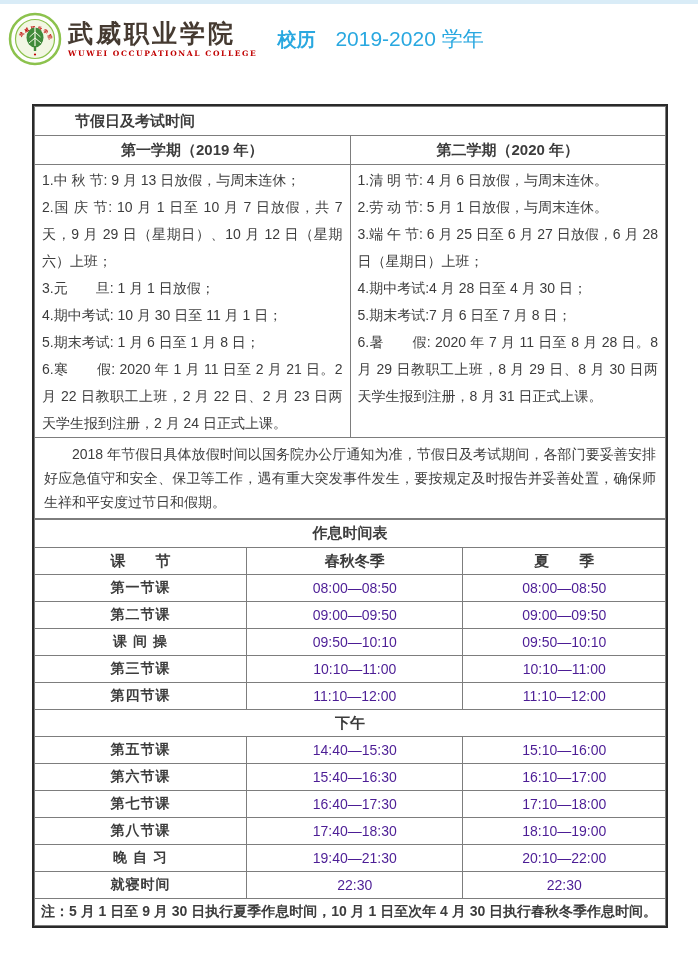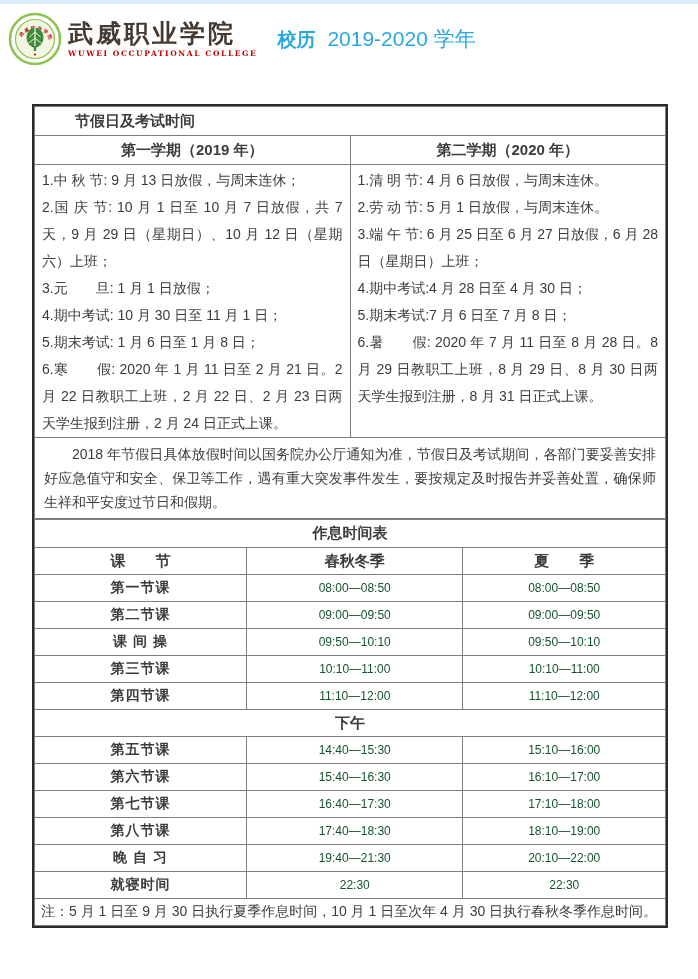--- a/index.html
+++ b/index.html
@@ -16,37 +16,37 @@
   .college-zh{
     font-family:"DejaVu Serif","Liberation Serif",serif;
     font-weight:900;font-size:25px;color:#453a31;letter-spacing:3px;line-height:26px;
   }
   .college-en{
     font-family:"DejaVu Serif","Liberation Serif",serif;
     font-size:7.5px;font-weight:700;color:#c00000;letter-spacing:1.6px;margin-top:2px;
   }
   .cal-title{margin-left:20px;display:flex;align-items:baseline;}
   .cal-title .zh{font-size:19px;font-weight:700;color:#29a8e0;}
-  .cal-title .yr{font-size:21px;font-weight:500;color:#29a8e0;margin-left:12px;}
+  .cal-title .yr{font-size:21px;font-weight:500;color:#29a8e0;margin-left:20px;}
   
   .doc{width:632px;margin:36px 0 0 32px;border:2px solid #2a2a2a;}
   table{width:100%;border-collapse:collapse;table-layout:fixed;}
   td{border:1px solid #7d7d7d;font-size:14px;color:#3c3c3c;padding:0;}
   .t-title{height:28px;text-align:left;font-weight:700;font-size:15px;padding-left:40px;}
   .sem-h{height:28px;text-align:center;font-weight:700;font-size:15px;}
   .sem-c{height:225px;vertical-align:top;padding:2px 7px 0 7px;}
   .sem-c .line{line-height:27px;font-size:14px;text-align:justify;}
   .h-note{height:72px;padding:4px 9px;line-height:24px;text-indent:2em;vertical-align:top;text-align:justify;}
   
   .s-title{height:27px;text-align:center;font-weight:700;font-size:15px;}
   .s-head td{height:26px;text-align:center;font-weight:700;font-size:15px;}
   .sec{height:26px;text-align:center;font-weight:700;font-size:15px;}
   .p{height:26px;text-align:center;font-weight:700;font-size:14px;letter-spacing:1px;}
-  .t{height:26px;text-align:center;font-weight:400;font-size:12px;color:#14532d;}
-  .s-note{height:26px;padding:0 6px;font-weight:400;font-size:14px;text-align:left;}
+  .t{height:26px;text-align:center;font-weight:400;font-size:14px;color:#4c1d95;}
+  .s-note{height:26px;padding:0 6px;font-weight:700;font-size:14px;text-align:left;}
 </style>
 </head>
 <body>
 
 <div class="top-strip"></div>
 
 <div class="header">
   <svg class="emblem" viewBox="0 0 54 54">
     <circle cx="27" cy="27" r="25" fill="#ffffff" stroke="#8cc24d" stroke-width="2.5"></circle>
     <circle cx="27" cy="27" r="19.5" fill="#f2f7e4" stroke="#8cc24d" stroke-width="1.2"></circle>

